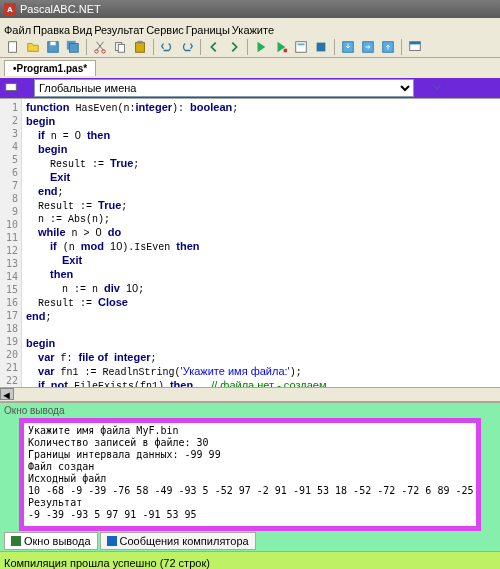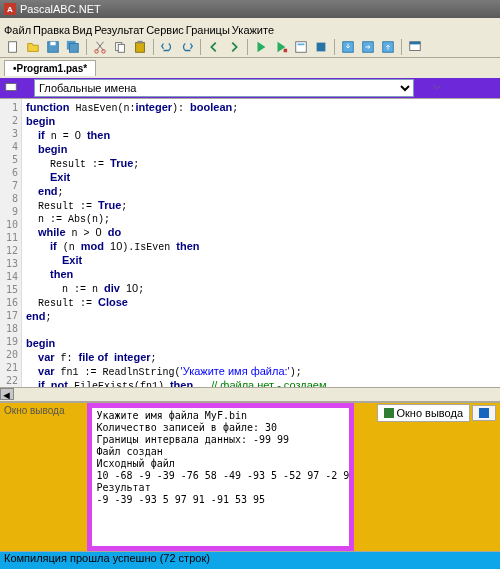--- a/index.html
+++ b/index.html
@@ -17,28 +17,28 @@
 .scopebar{background:#6d28d9;height:20px;display:flex;align-items:center;padding:0 4px;gap:16px}
 .scopebar select{flex:1;max-width:380px;font-size:11px;height:18px;background:#fff;border:1px solid #7f9db9}
 .editor{flex:1;background:#fff;display:flex;overflow:hidden;border-top:1px solid #aca899}
 .gutter{width:22px;background:#f0f0f0;border-right:1px solid #ddd;font-family:Consolas,monospace;font-size:10px;color:#888;text-align:right;padding:2px 3px 0 0;line-height:13px}
 .code{flex:1;font-family:Consolas,'Courier New',monospace;font-size:10px;padding:2px 0 0 4px;line-height:13px;white-space:pre;overflow:auto}
 .kw{color:#000080;font-weight:bold}
 .str{color:#0000ff}
 .com{color:#008000}
 .typ{color:#000080;font-weight:bold}
 .num{color:#000}
-.outpanel{border-top:2px solid #aca899;background:#eab308;display:flex;flex-direction:row;height:150px}
+.outpanel{border-top:2px solid #aca899;background:#86efac;display:flex;flex-direction:column;height:150px}
 .outtitle{padding:2px 4px;font-size:10px;color:#555}
 .outtext{background:#fff;flex:1;border:5px solid #d946ef;margin:0 19px;font-family:Consolas,monospace;font-size:10px;padding:2px 4px;white-space:pre;overflow:auto;line-height:12px}
 .bottabs{height:20px;display:flex;align-items:center;padding:0 4px;gap:2px}
 .btab{display:flex;align-items:center;gap:3px;padding:2px 6px;border:1px solid #aca899;background:#f5f5f5;font-size:10px}
 .btab.active{background:#fff}
 .bicon{width:10px;height:10px}
-.status{height:18px;background:#0ea5e9;border-top:1px solid #aca899;display:flex;align-items:flex-start;padding:0 4px;font-size:10px}
+.status{height:18px;background:#bef264;border-top:1px solid #aca899;display:flex;align-items:flex-end;padding:0 4px;font-size:10px}
 .scroll-h{height:14px;background:#ece9d8;border-top:1px solid #aca899;display:flex}
 .scroll-h .thumb{width:14px;height:12px;background:#c8c8c8;border:1px solid #888}
 </style>
 </head>
 <body>
 
 <div class="titlebar">
   <div class="appicon">A</div>
   <span>PascalABC.NET</span>
 </div>
@@ -238,19 +238,20 @@
       <div class="btab active">
         <svg class="bicon" viewBox="0 0 10 10">
           <rect width="10" height="10" fill="#2e7d32"></rect>
         </svg>
         <span>Окно вывода</span>
       </div>
       <div class="btab">
         <svg class="bicon" viewBox="0 0 10 10">
           <rect width="10" height="10" fill="#1565c0"></rect>
         </svg>
+        <span>Сообщения компилятора</span>
       </div>
     </div>
 </div>
 
 <div class="status">
   <span>Компиляция прошла успешно (72 строк)</span>
 </div>
 
 </body></html>

